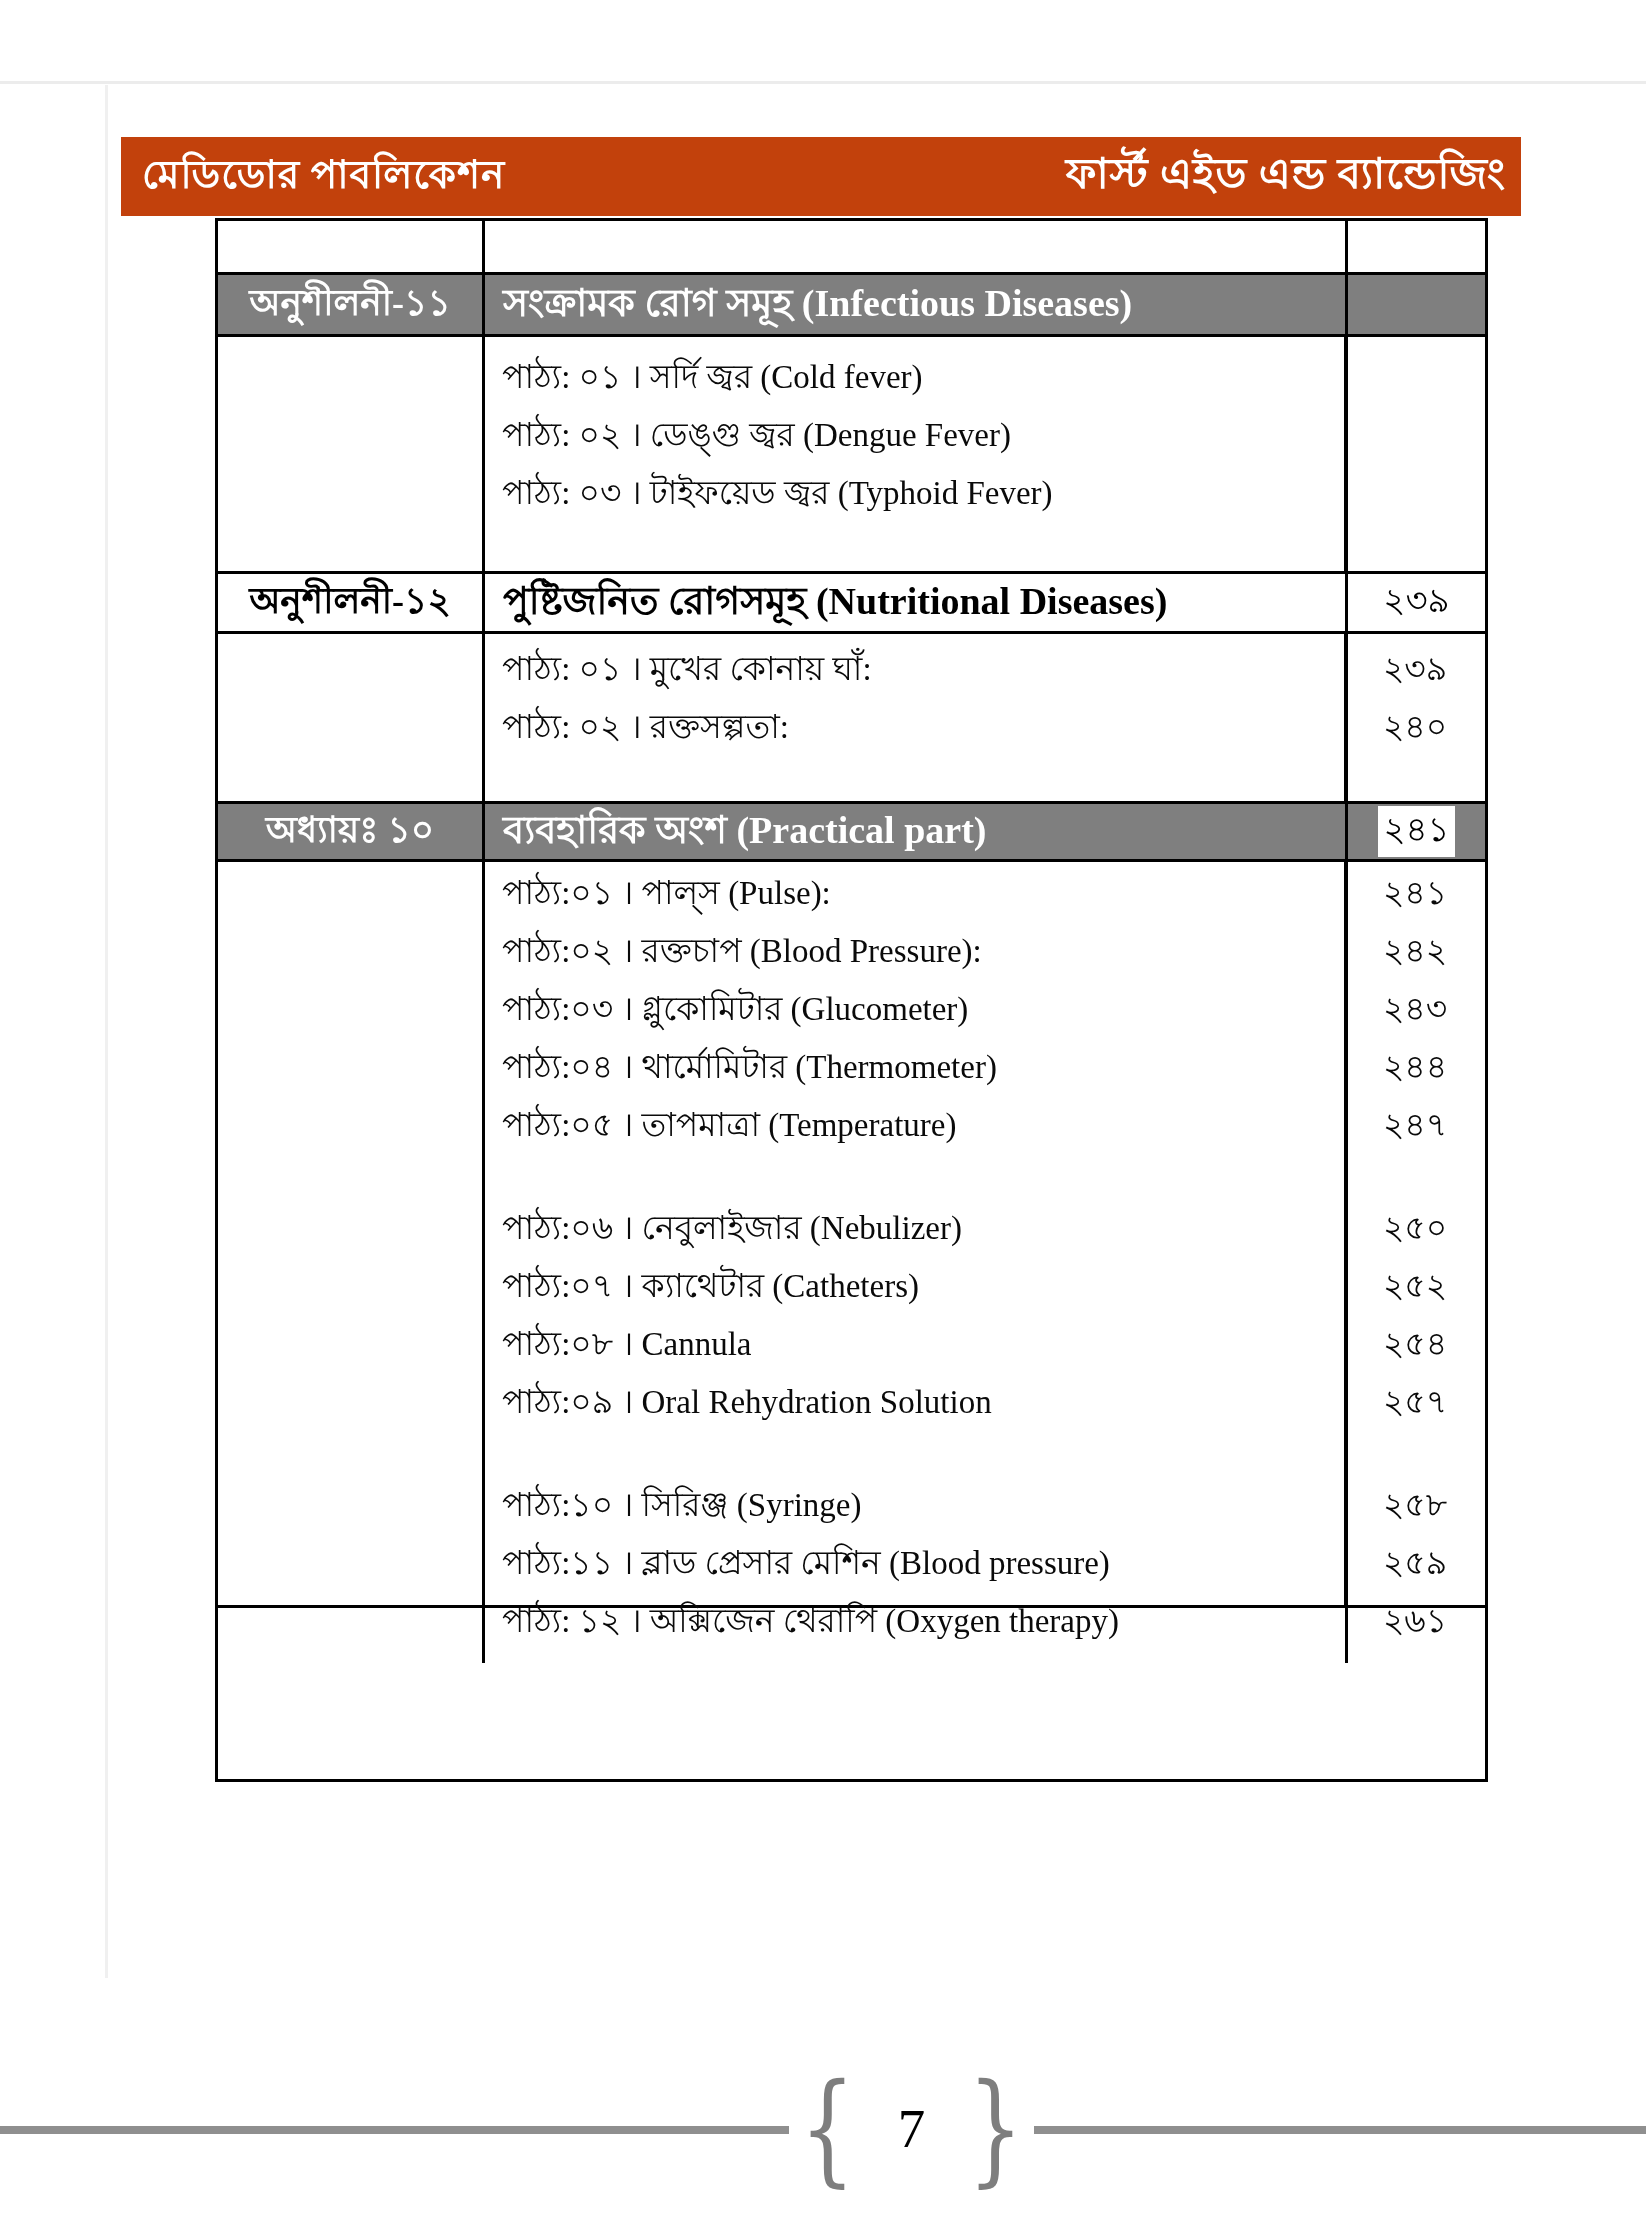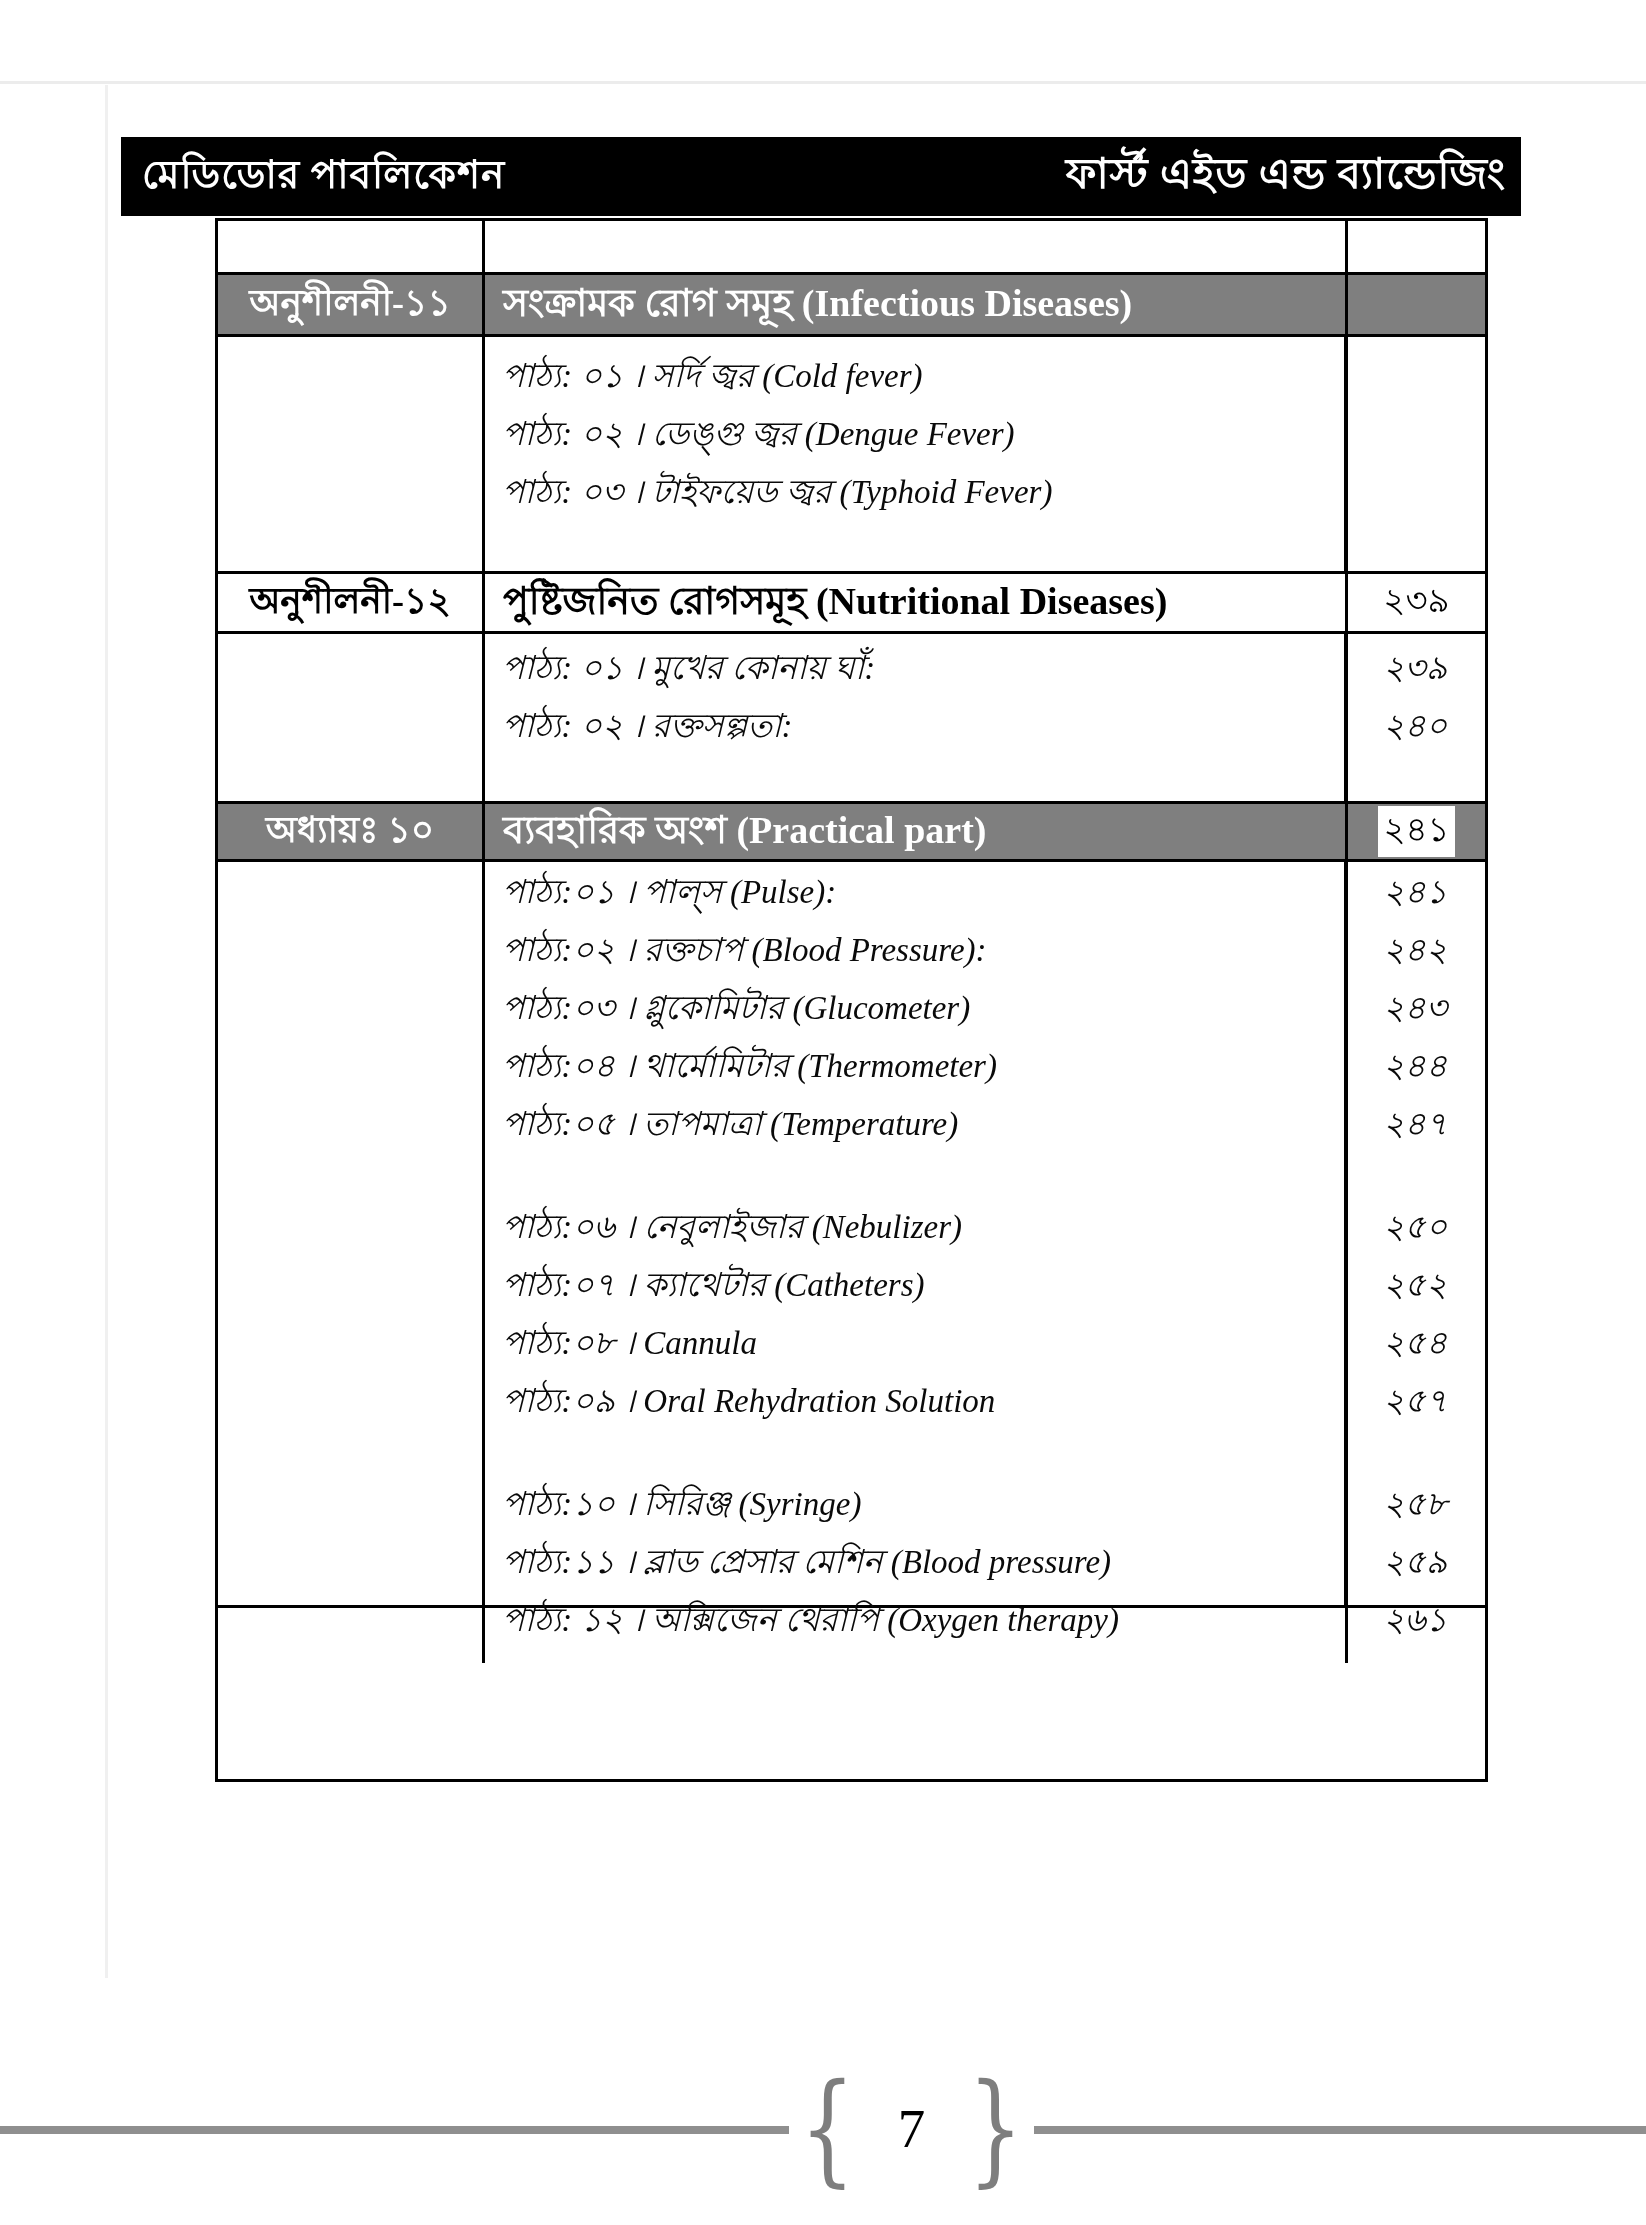--- a/index.html
+++ b/index.html
@@ -4,21 +4,21 @@
 <style>
   html,body{margin:0;padding:0;background:#ffffff;}
   .page{position:relative;width:1647px;height:2225px;background:#ffffff;overflow:hidden;
         font-family:"Liberation Serif","DejaVu Serif",serif;color:#0a0a0a;}
 
   
   .scan-top{position:absolute;left:0;top:81px;width:1647px;height:2.8px;background:#ececec;}
   .scan-left{position:absolute;left:105px;top:85px;width:2.8px;height:1893px;background:#f0f0f0;}
 
   
-  .bar{position:absolute;left:121px;top:137px;width:1400px;height:79px;background:#000000;
+  .bar{position:absolute;left:121px;top:137px;width:1400px;height:79px;background:#c2410c;
        display:flex;align-items:center;justify-content:space-between;box-sizing:border-box;
        padding:0 15px 0 21px;}
   .bar .pub{color:#fff;font-weight:bold;font-size:39px;letter-spacing:0.9px;}
   .bar .book{color:#fff;font-weight:bold;font-size:42px;letter-spacing:0.9px;}
 
   
   .toc{position:absolute;left:215px;top:218px;width:1273px;height:1564px;box-sizing:border-box;
        border:3.8px solid #000;background:#fff;}
   .row{box-sizing:border-box;border-bottom:3.8px solid #000;display:flex;width:100%;}
   .r-sp1{height:54px;}
@@ -42,21 +42,21 @@
   .s-page{font-size:34px;}
   .srow.gray .s-page.hl{background:#ffffff;color:#000;width:77px;height:51px;
        display:flex;align-items:center;justify-content:center;}
 
   
   .lrow .lines{position:relative;width:998px;box-sizing:border-box;}
   .lrow .vline{position:absolute;left:859px;top:0;bottom:0;width:3.8px;background:#000;}
   .les-0 .lines{padding-top:13px;}
   .les-1 .lines{padding-top:8px;}
   .les-2 .lines{padding-top:3.8px;}
-  .lline{display:flex;height:58px;align-items:flex-start;font-style:italic;}
+  .lline{display:flex;height:58px;align-items:center;}
   .lline.gap{margin-top:45px;}
   .ltext{width:859px;box-sizing:border-box;padding-left:17px;font-size:33px;white-space:nowrap;}
   .lpage{width:136px;margin-left:3.8px;text-align:center;font-size:33px;}
 
   
   .rule{position:absolute;left:0;top:2126px;width:1647px;height:7.5px;background:#8f8f8f;}
   .pageno-wrap{position:absolute;left:789px;top:2072px;width:245px;height:113px;background:#ffffff;
        display:flex;align-items:center;justify-content:center;}
   .brace{font-family:"DejaVu Serif","Liberation Serif",serif;font-size:121px;color:#7e7e7e;
        font-weight:normal;line-height:1;transform:scale(.72,1);display:inline-block;}

